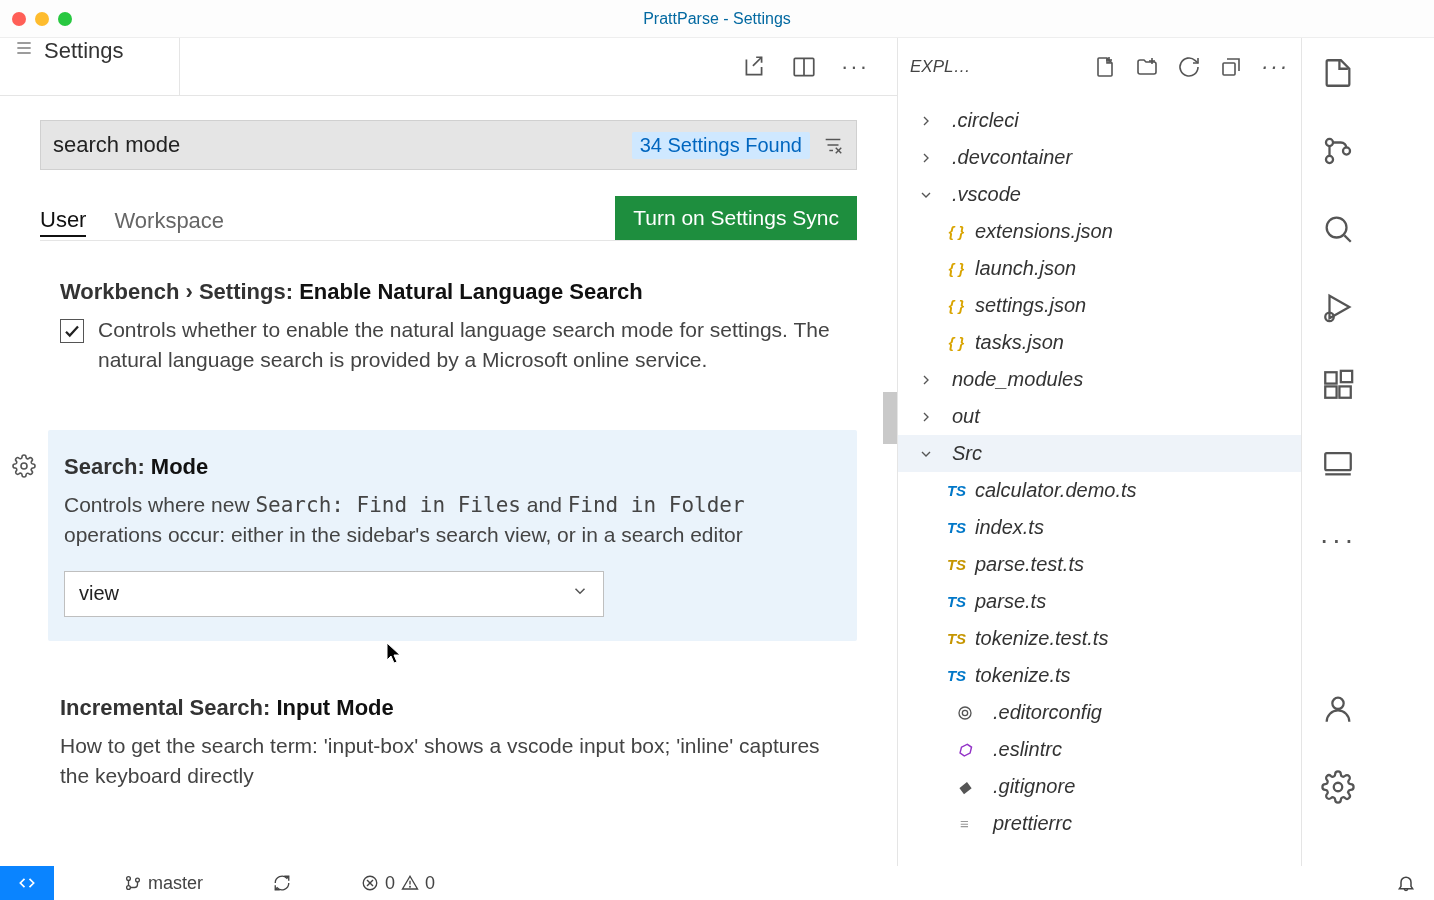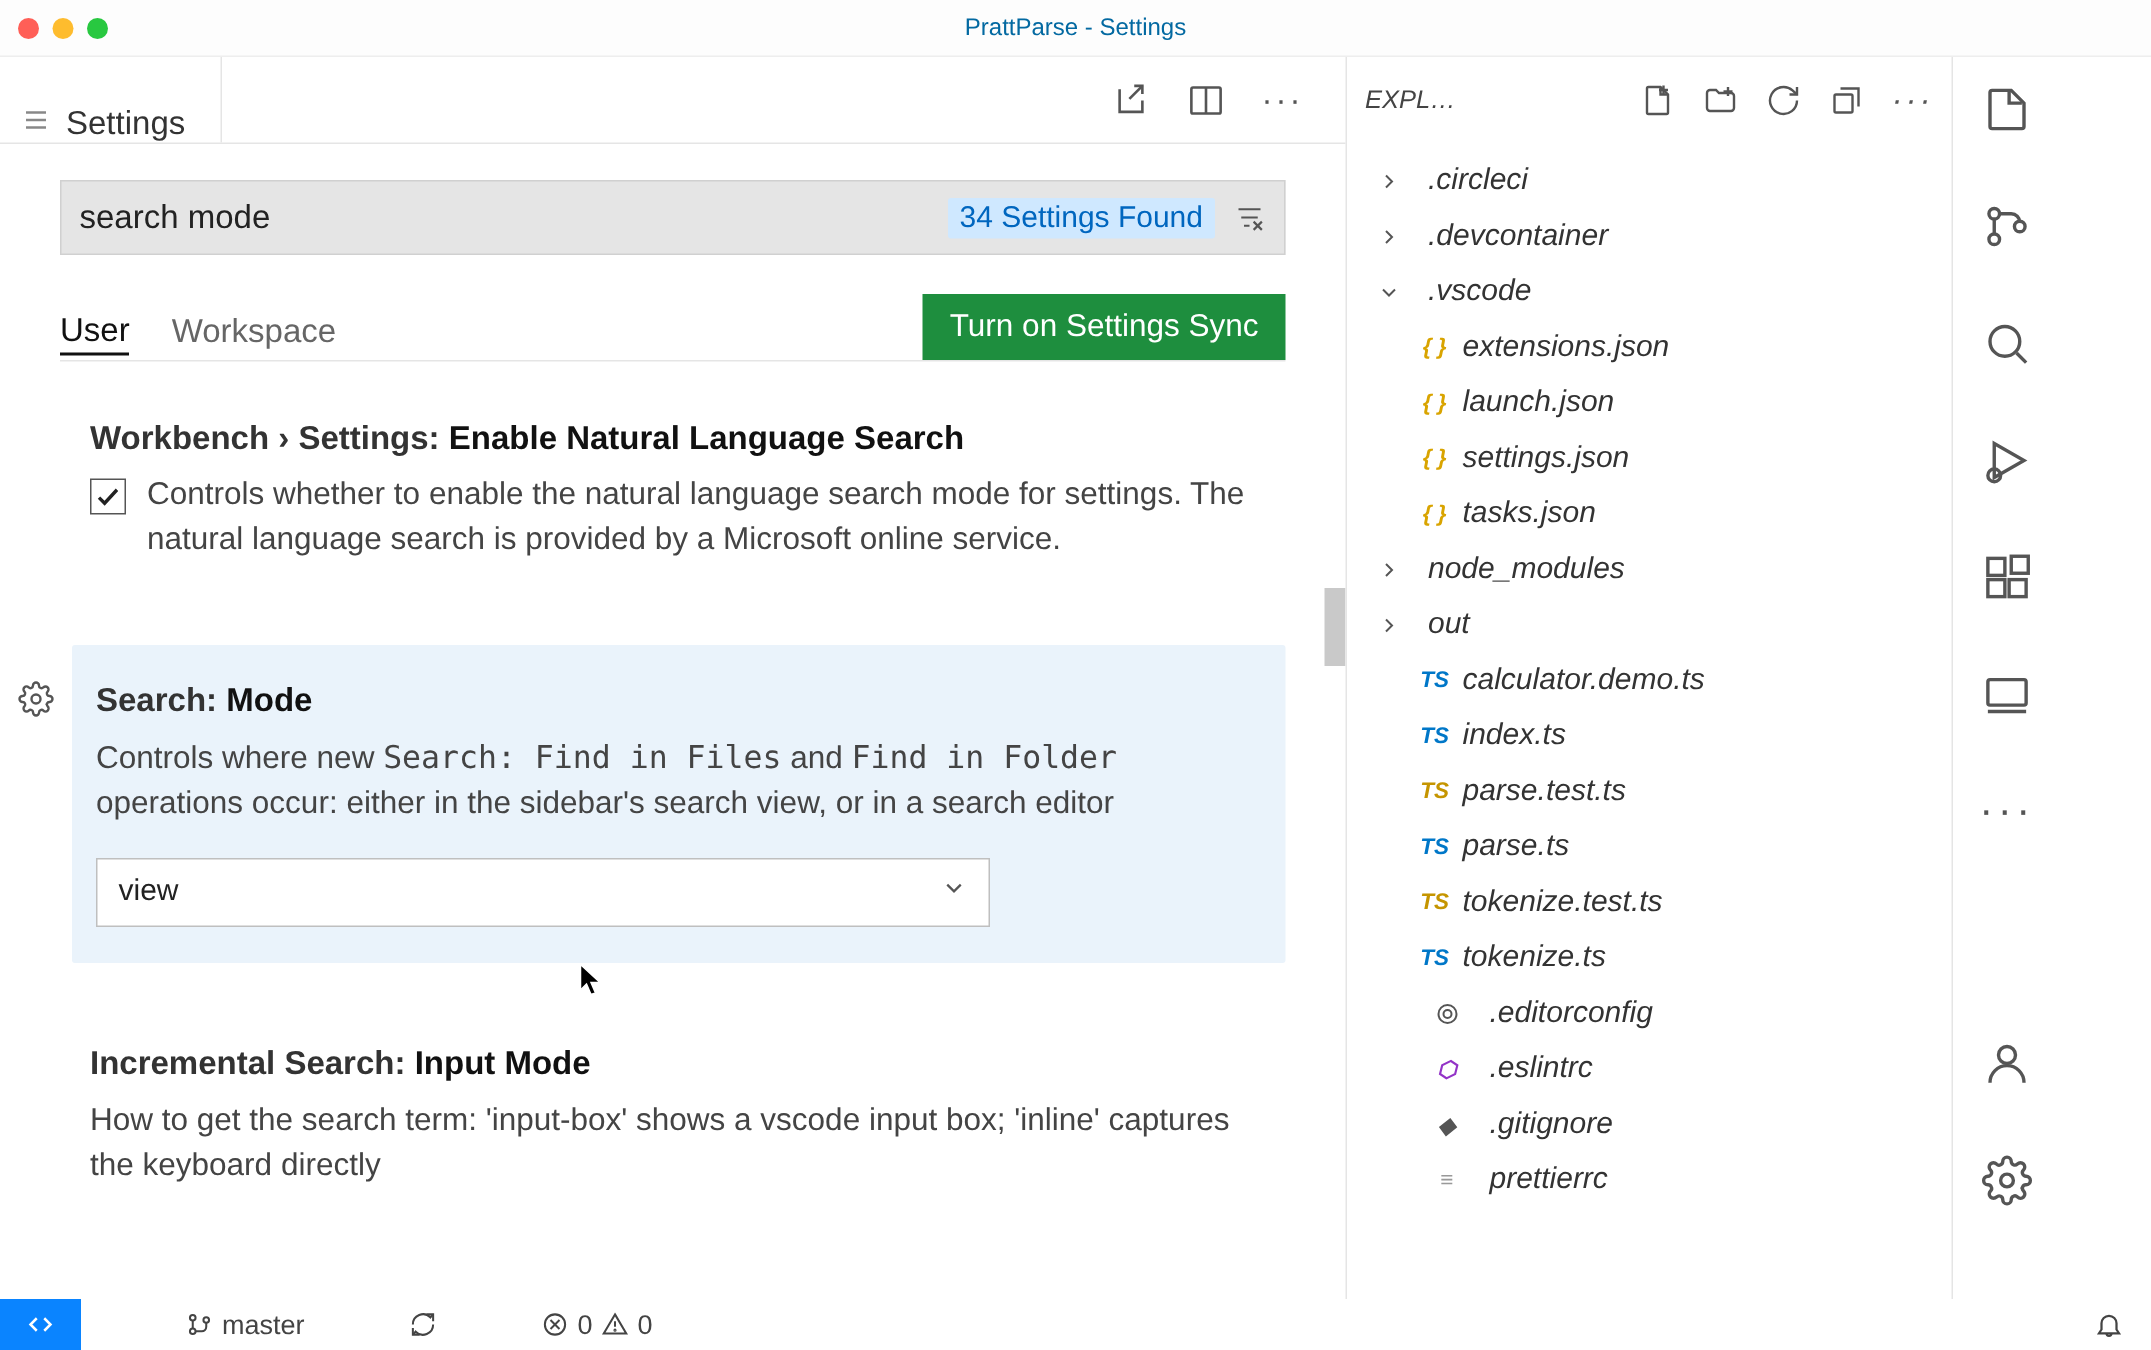--- a/index.html
+++ b/index.html
@@ -13,21 +13,21 @@
   .tl-yellow { background: #febc2e; }
   .tl-green { background: #28c840; }
   .title { position:absolute; left:50%; transform:translateX(-50%); font-size: 16px; color: #0369a1; }
   
   
   .app { display: flex; height: calc(900px - 38px - 34px); }
   
   
   .editor-area { width: 898px; display:flex; flex-direction:column; border-right: 1px solid #e5e5e5;}
   .tabbar { height: 58px; display:flex; align-items:center; border-bottom:1px solid #e5e5e5;}
-  .tabbar-left { display:flex; align-items:flex-end; gap:10px; padding:0 14px; width:148px; border-right:1px solid #e5e5e5; height:100%;}
+  .tabbar-left { display:flex; align-items:flex-start; gap:10px; padding:0 14px; width:180px; border-right:1px solid #e5e5e5; height:100%;}
   .tabbar-left .hamb { color:#888; }
   .tabbar-left .lbl { font-size:22px; color:#333; }
   .tabbar-right { flex:1; display:flex; justify-content:flex-end; align-items:center; gap:24px; padding-right: 28px;}
   .tabbar-right svg { width:26px; height:26px; }
   .icon-btn { color:#555; cursor:pointer; display:flex; align-items:center; justify-content:center;}
   .dots { font-size:22px; letter-spacing:2px; color:#555;}
   
   .settings-body { padding: 24px 40px 0 40px; overflow:hidden; position:relative;}
   
   .search-row { display:flex; align-items:center; border:1px solid #d0d0d0; background:#e5e5e5; height:50px; padding:0 12px;}
@@ -47,21 +47,21 @@
   .setting-title .bc { font-weight:600; color:#333;}
   .setting-title .name { font-weight:700; color:#111;}
   .setting-desc { font-size:21px; color:#444; line-height:1.45; }
   .setting-row { display:flex; align-items:flex-start; gap:14px;}
   .chk { width:24px; height:24px; border:1.5px solid #555; display:flex; align-items:center; justify-content:center; margin-top:4px; cursor:pointer; flex-shrink:0;}
   .chk svg { width:18px; height:18px;}
   
   .setting.highlight { background:#eaf3fb; border-radius:2px; padding:24px 16px; position:relative;}
   .gear-side { position:absolute; left:-36px; top:24px; color:#555;}
   .code { font-family: ui-monospace, Menlo, monospace; }
-  .dropdown { margin-top:20px; width:596px; height:46px; border:1px solid #bfbfbf; background:#fff; display:flex; align-items:center; justify-content:space-between; padding:0 14px; font-size:20px; color:#222; cursor:pointer;}
+  .dropdown { margin-top:20px; width:540px; height:46px; border:1px solid #bfbfbf; background:#fff; display:flex; align-items:center; justify-content:space-between; padding:0 14px; font-size:20px; color:#222; cursor:pointer;}
   
   .scroll-thumb { position:absolute; right:0; top:296px; width:14px; height:52px; background:#c9c9c9;}
   
   
   .explorer { width: 404px; display:flex; flex-direction:column; border-right:1px solid #e5e5e5;font-style:italic;}
   .exp-head { height:58px; display:flex; align-items:center; padding:0 12px; gap:18px; border-bottom:1px solid transparent;}
   .exp-title { font-size:17px; color:#444; flex:1;}
   .exp-head .icon-btn svg { width:24px; height:24px;}
   
   .tree { padding:6px 0; font-size:20px; color:#333; overflow:hidden;}
@@ -305,20 +305,28 @@
           <span>node_modules</span>
         </div>
         <div class="tree-item indent1">
           <span class="chev">
             <svg width="16" height="16" viewBox="0 0 24 24" fill="none" stroke="currentColor" stroke-width="2">
               <polyline points="9 6 15 12 9 18"></polyline>
             </svg>
           </span>
           <span>out</span>
         </div>
+        <div class="tree-item indent1 selected">
+          <span class="chev">
+            <svg width="16" height="16" viewBox="0 0 24 24" fill="none" stroke="currentColor" stroke-width="2">
+              <polyline points="6 9 12 15 18 9"></polyline>
+            </svg>
+          </span>
+          <span>Src</span>
+        </div>
         <div class="tree-item indent2">
           <span class="chev"></span>
           <span class="file-ic ic-ts">TS</span>
           <span>calculator.demo.ts</span>
         </div>
         <div class="tree-item indent2">
           <span class="chev"></span>
           <span class="file-ic ic-ts">TS</span>
           <span>index.ts</span>
         </div>

